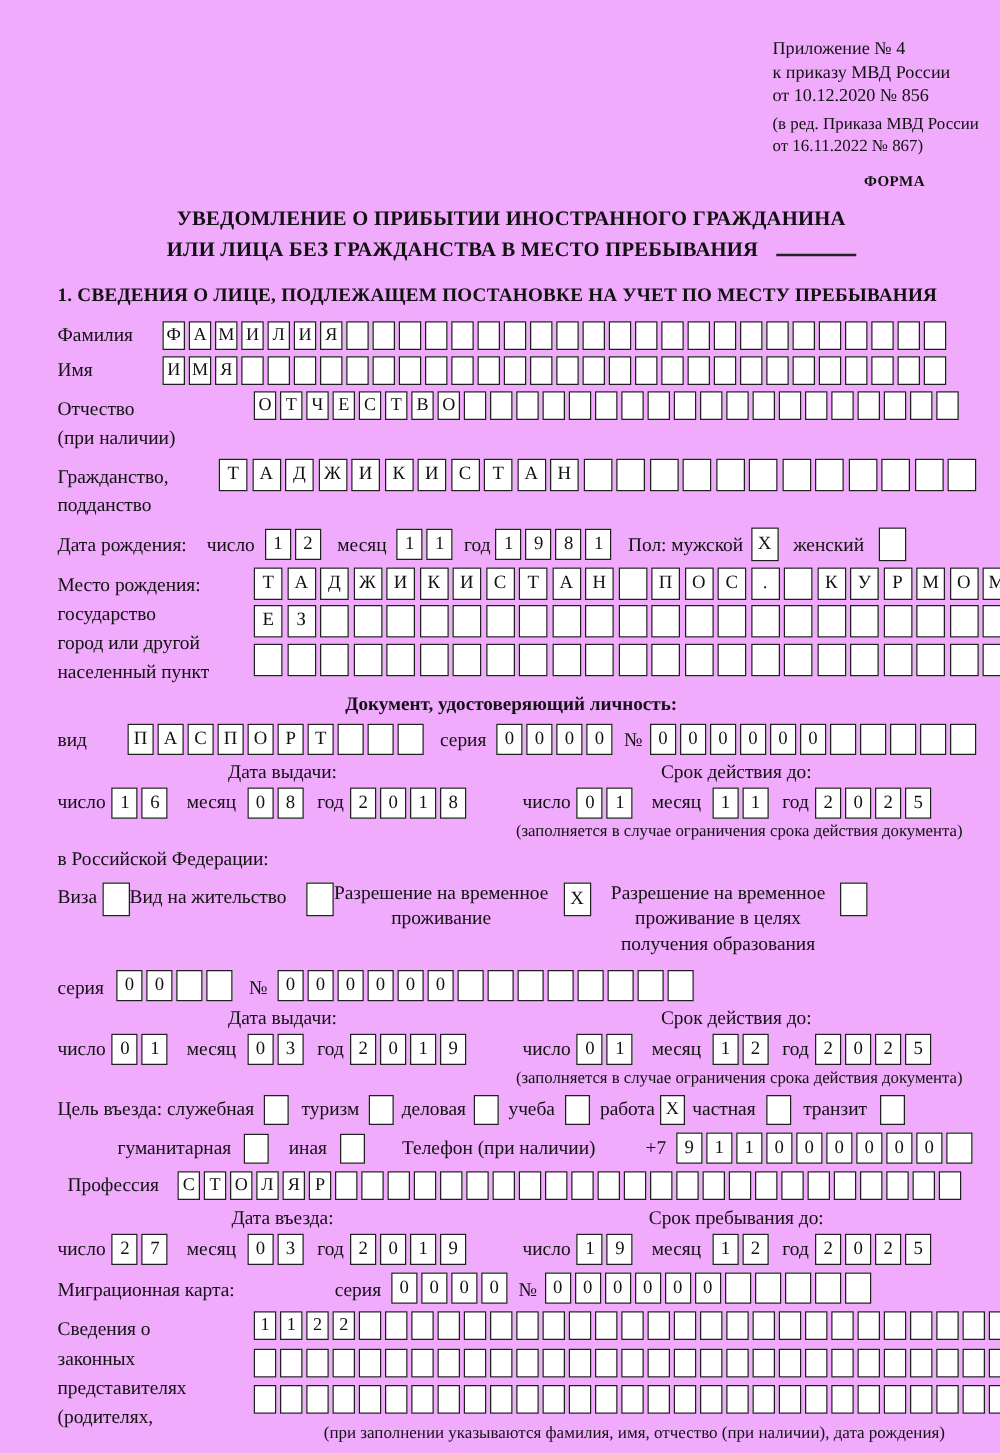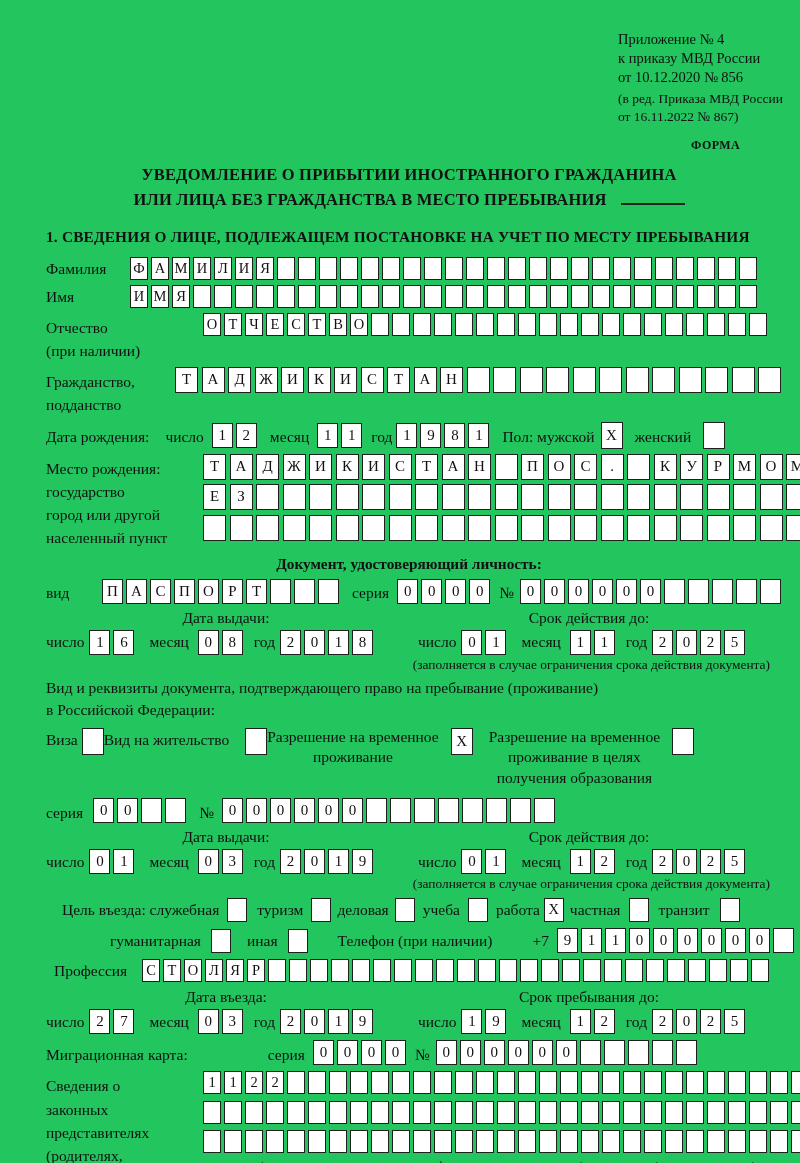--- a/index.html
+++ b/index.html
@@ -1,18 +1,18 @@
 <!DOCTYPE html>
 <html><head>
 <meta charset="utf-8">
 <style>
   * { box-sizing: border-box; }
   html, body { margin: 0; padding: 0; background: #e8e8e8; }
   .page {
-    width: 800px; height: 1163px; background: #22c55e; margin: 0 auto;
+    width: 800px; height: 1163px; background: #f0abfc; margin: 0 auto;
     padding: 30px 28px 16px 46px; color: #111;
     font-family: "Liberation Serif", "DejaVu Serif", serif;
     font-size: 15.5px; overflow: hidden; position: relative;
   }
   
   .hdr { padding-left: 572px; line-height: 1.32; font-size: 14.5px; white-space: nowrap; }
   .hdr-sub { margin-top: 3px; font-size: 13.5px; }
   .forma { text-align: right; padding-right: 32px; font-weight: bold; font-size: 12px; margin-top: 12px; letter-spacing: .4px; }
   .title { text-align: center; font-weight: bold; font-size: 16.5px; margin-top: 10px; line-height: 1.5; letter-spacing: .2px; }
   .t-underline { display: inline-block; width: 64px; border-bottom: 2.2px solid #222; height: 13px; margin-left: 14px; }
@@ -59,21 +59,21 @@
   .dcol.right { flex: 1; width: auto; padding-left: 12px; }
   .dlbl { flex: none; margin-right: 5px; }
   .dnote { text-align: right; font-size: 13.4px; margin-top: 2px; padding-right: 2px; }
 
   .plain-line { margin-bottom: 4px; }
 
   .visa-row { margin-top: 8px; margin-bottom: 9px; align-items: flex-start; }
   .opt-ml { text-align: center; line-height: 1.35; flex: none; }
   .visa-row .cbx { margin-top: 1px; }
 
-  .purpose-row { align-items: center; margin-bottom: 6px; margin-left: 16px; }
+  .purpose-row { align-items: center; margin-bottom: 6px; }
   .purpose-row span { flex: none; }
 
   .rep-row { align-items: flex-start; }
   .rep-right { flex: 1; }
   .rep-right .cells { margin-bottom: 6.5px; }
   .rep-note { font-size: 13.6px; text-align: center; margin-top: 6px; white-space: nowrap; }
 </style>
 </head>
 <body>
 
@@ -435,21 +435,20 @@
             <span class="cell">2</span>
             <span class="cell">0</span>
             <span class="cell">2</span>
             <span class="cell">5</span>
           </span>
       </div>
     </div>
     <div class="dnote">(заполняется в случае ограничения срока действия документа)</div>
   </div>
 
-  <div class="plain-line">Вид и реквизиты документа, подтверждающего право на пребывание (проживание)</div>
   <div class="plain-line">в Российской Федерации:</div>
 
   <div class="row visa-row">
     <span class="inline-lbl">Виза</span>
     <span class="cells cbx ml4">
         <span class="cell"></span>
       </span>
     <span class="inline-lbl ml20">Вид на жительство</span>
     <span class="cells cbx ml16">
         <span class="cell"></span>

